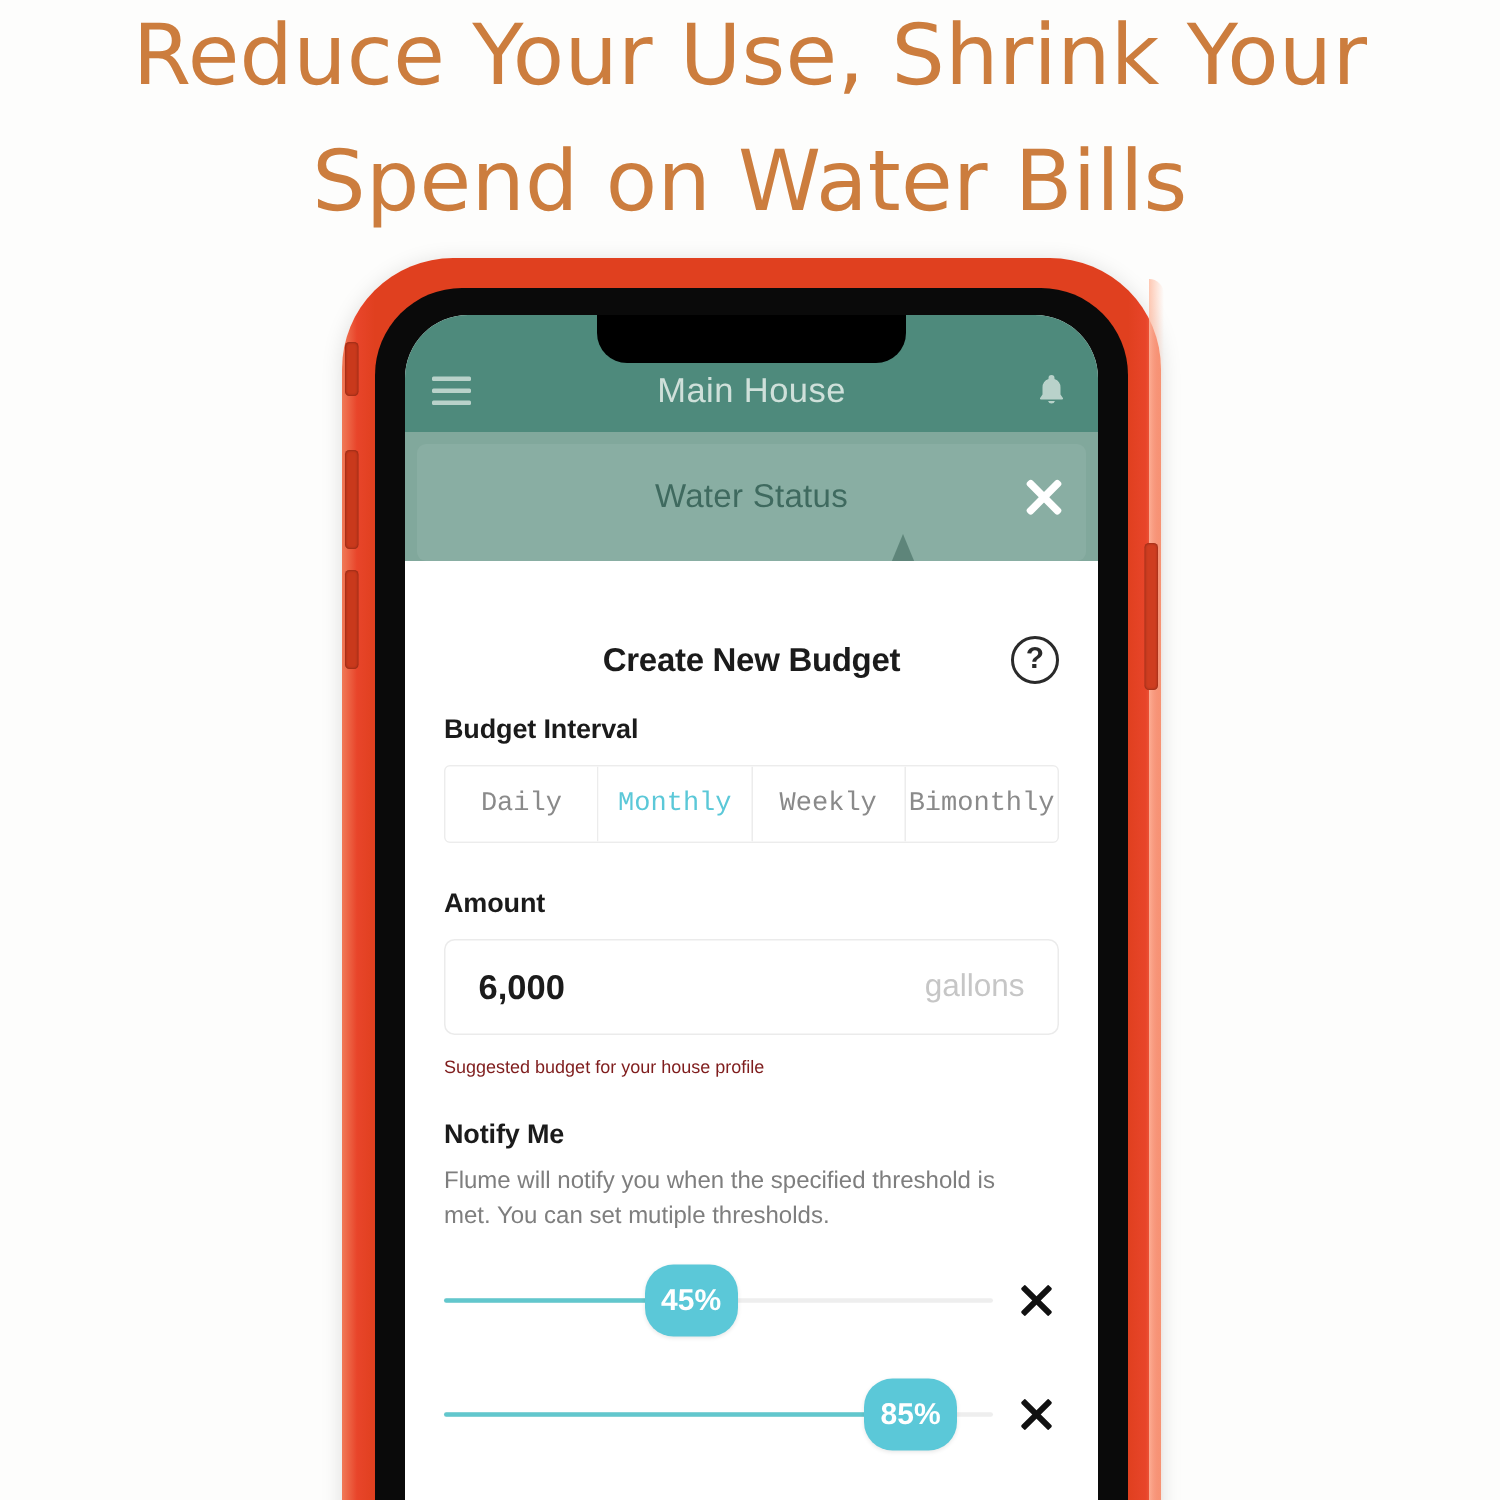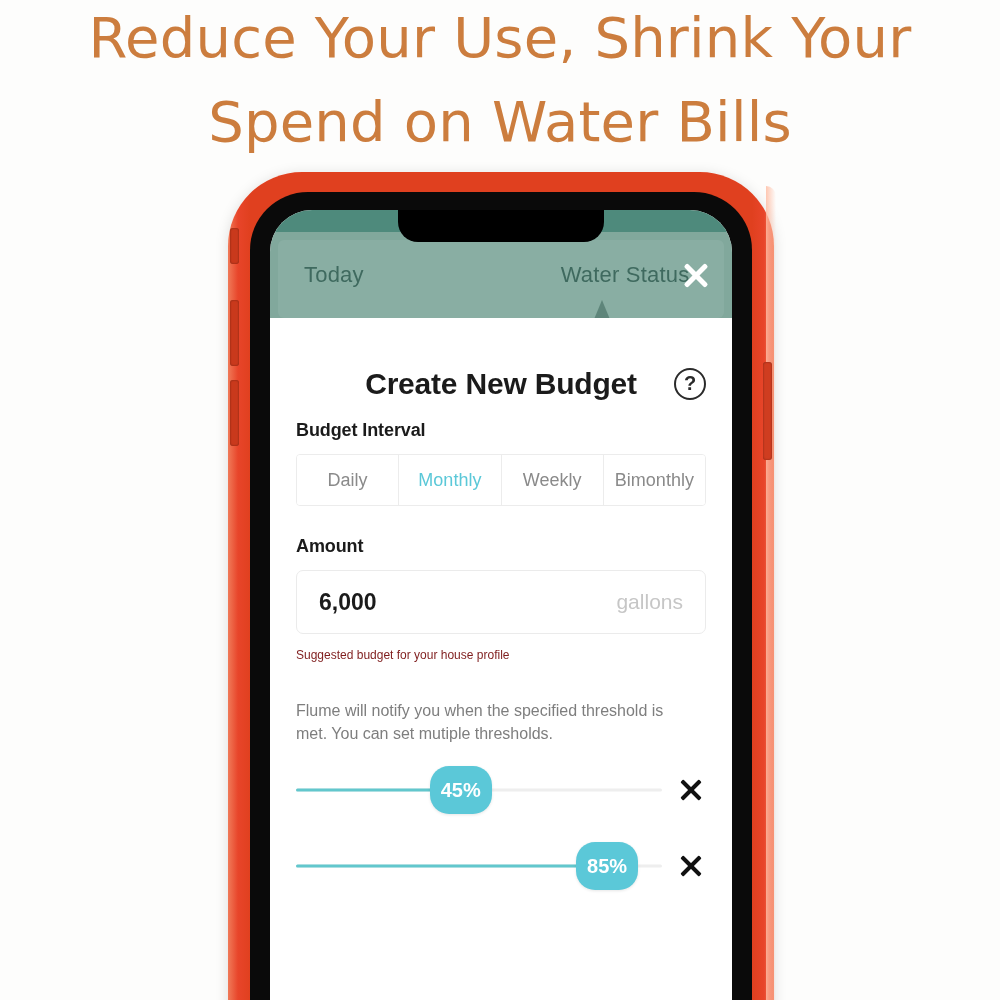--- a/index.html
+++ b/index.html
@@ -200,21 +200,21 @@
   }
 
   .sheet-head {
     position: relative;
     height: 72px;
     display: flex;
     align-items: center;
     justify-content: center;
   }
   .sheet-title {
-    font-size: 30px;
+    font-size: 22px;
     font-weight: 700;
     color: #1b1b1b;
     letter-spacing: -0.2px;
   }
   .help-icon {
     position: absolute;
     right: 0; top: 50%;
     transform: translateY(-50%);
     width: 32px; height: 32px;
     border: 2.5px solid #2a2a2a;
@@ -236,20 +236,21 @@
 
   
   .segmented {
     margin-top: 13px;
     display: flex;
     height: 52px;
     border: 1px solid #ececec;
     border-radius: 4px;
     background: #fff;
     overflow: hidden;
+    font-family: Liberation Mono, monospace;
   }
   .segment {
     flex: 1;
     display: flex;
     align-items: center;
     justify-content: center;
     font-size: 18px;
     color: #8a8a8a;
     border-right: 1px solid #ececec;
     cursor: pointer;
@@ -381,24 +382,34 @@
     <div class="btn-side btn-voldn"></div>
     <div class="btn-side btn-power"></div>
 
     <div class="bezel"></div>
 
     <div class="screen">
 
       <div class="notch"></div>
       <div class="status-strip"></div>
 
+      <div class="app-bar">
+        <div class="hamburger">
+          <i></i>
+          <i></i>
+          <i></i>
+        </div>
+        <div class="app-bar-title">Main House</div>
+        <svg class="bell-icon" viewBox="0 0 24 24" width="24" height="24">
+          <path fill="#b9d2ca" d="M12 2a2 2 0 0 1 2 2v.6a6 6 0 0 1 4 5.65V15l1.6 2.4a.6.6 0 0 1-.5.95H4.9a.6.6 0 0 1-.5-.95L6 15v-4.75A6 6 0 0 1 10 4.6V4a2 2 0 0 1 2-2zm0 19a2.4 2.4 0 0 1-2.3-1.7h4.6A2.4 2.4 0 0 1 12 21z"></path>
+        </svg>
+      </div>
 
       <div class="tab-band">
         <div class="drop-ghost"></div>
-        <div class="tab-cell left">Today</div>
         <div class="tab-cell">Water Status</div>
         <div class="close-x"></div>
       </div>
 
       <div class="sheet">
 
         <div class="sheet-head">
           <div class="sheet-title">Create New Budget</div>
           <div class="help-icon">?</div>
         </div>
@@ -415,20 +426,21 @@
 
         <div class="field-label">Amount</div>
         <div class="amount-box">
           <div class="amount-value">6,000</div>
           <div class="amount-unit">gallons</div>
         </div>
         <div class="amount-hint">Suggested budget for your house profile</div>
 
         <div class="spacer-notify"></div>
 
+        <div class="field-label">Notify Me</div>
         <div class="notify-desc">Flume will notify you when the specified threshold is met. You can set mutiple thresholds.</div>
 
         <div class="slider-row">
           <div class="slider">
             <div class="slider-track"></div>
             <div class="slider-fill" style="width: 45%;"></div>
             <div class="slider-thumb" style="left: 45%;">45%</div>
           </div>
           <div class="row-x"></div>
         </div>

